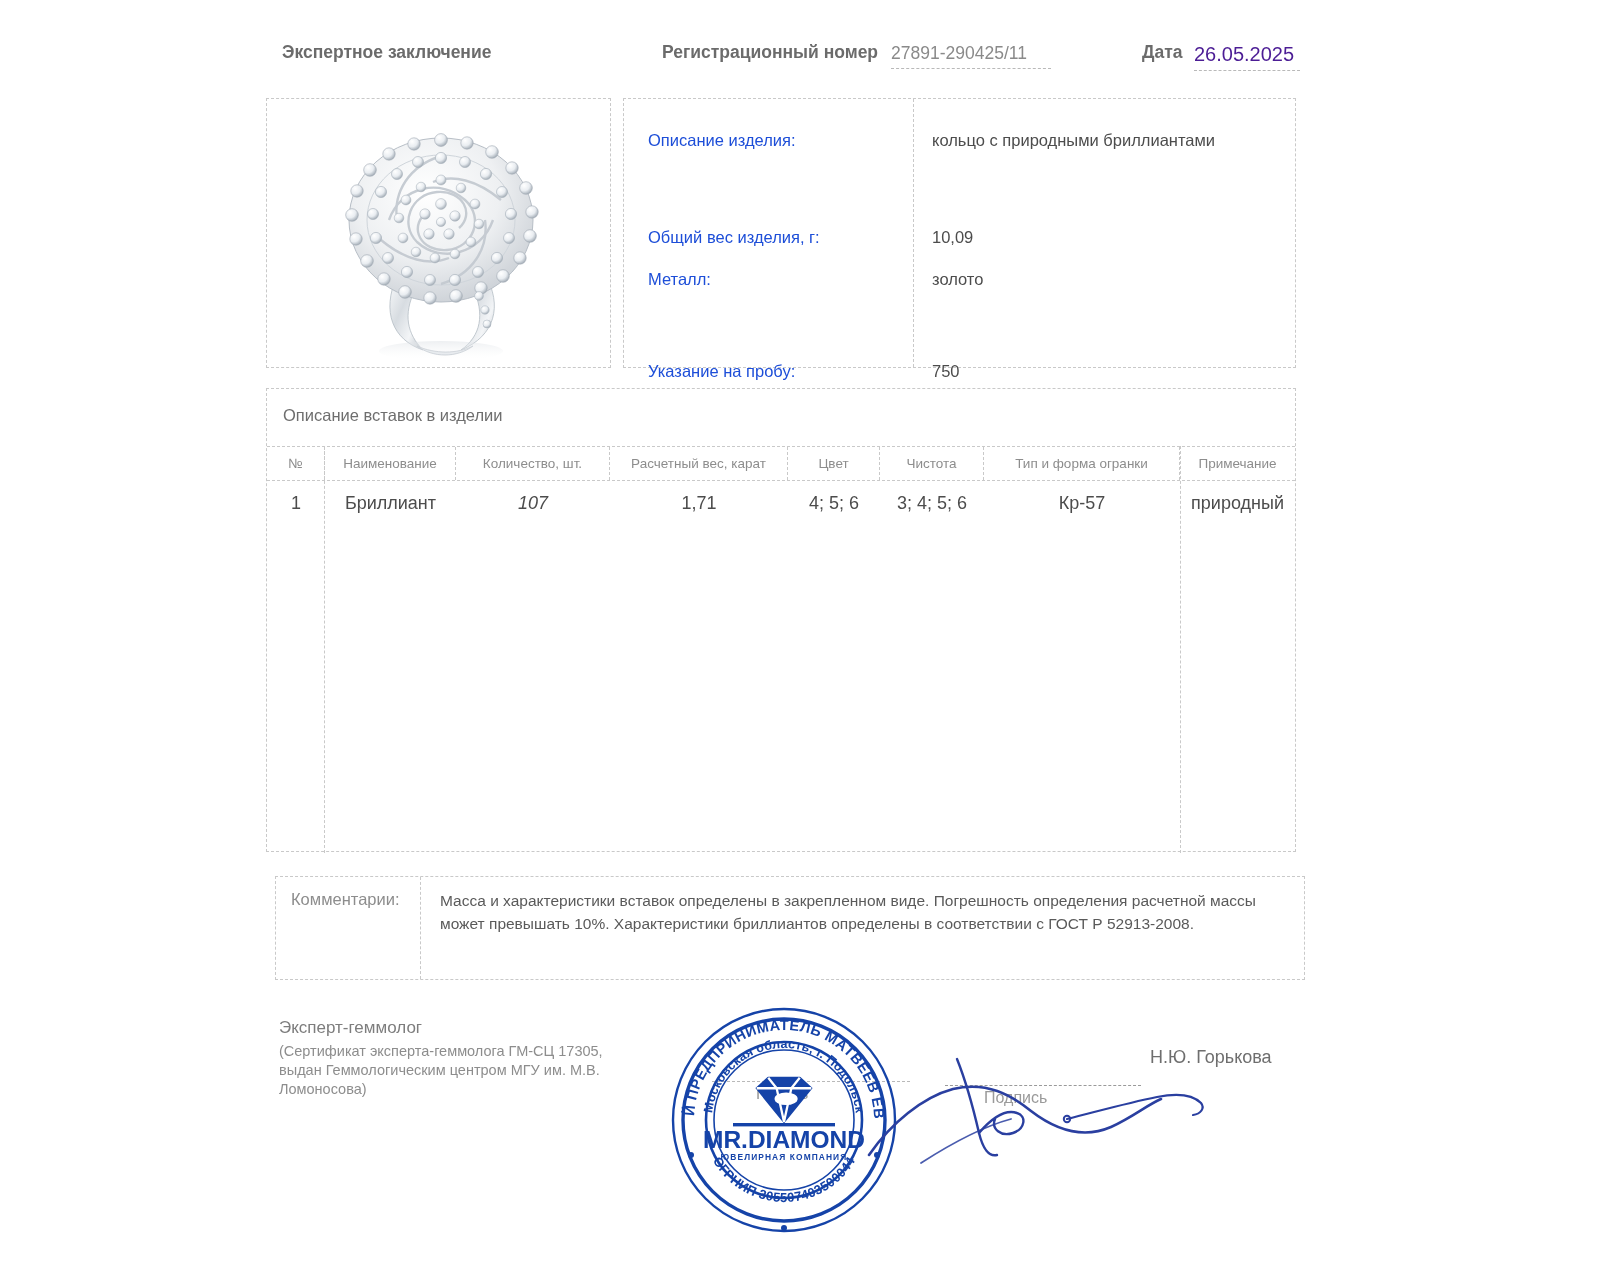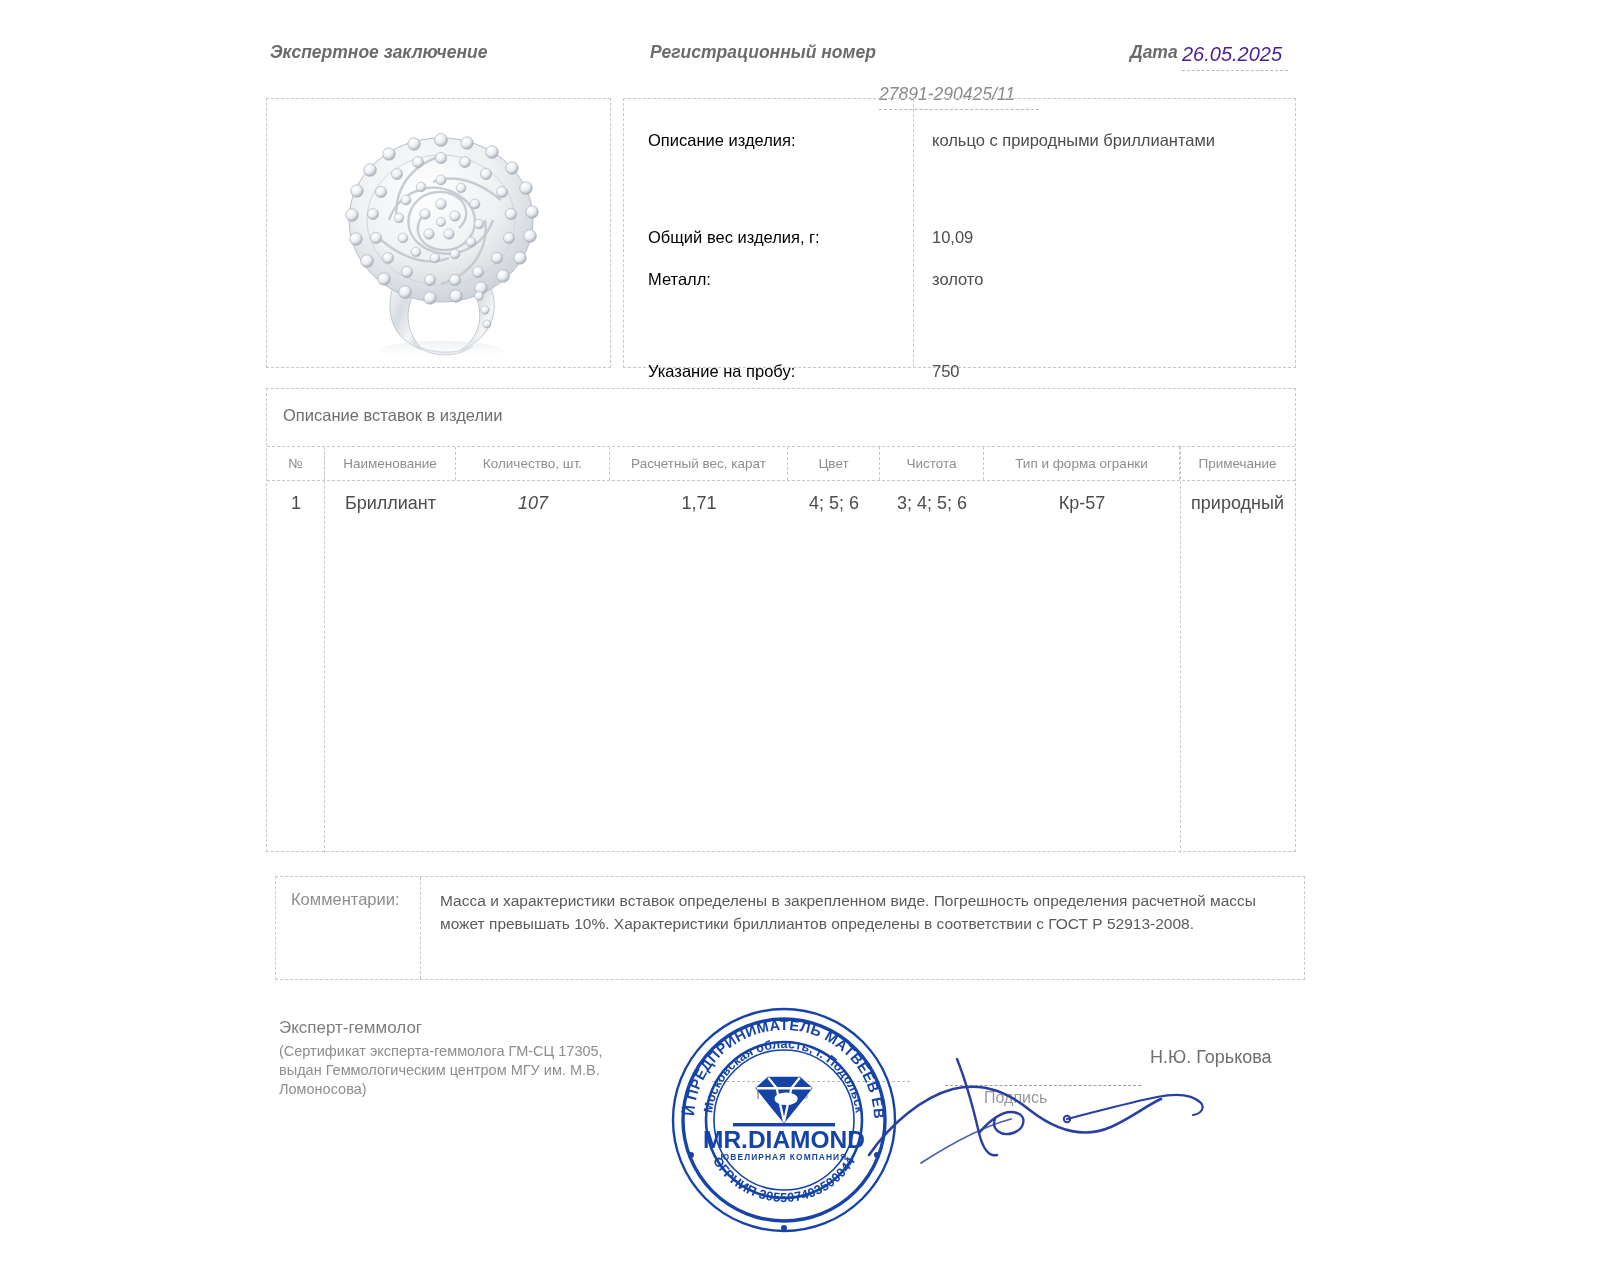--- a/index.html
+++ b/index.html
@@ -20,25 +20,24 @@
     position: absolute;
     left: 266px;
     top: 0;
     width: 1030px;
     height: 1280px;
   }
 
   
   .header {
     position: absolute;
-    left: 4px;
+    left: 16px;
     top: 42px;
     width: 1030px;
     height: 30px;
-    font-style: italic;
   }
   .hdr-title {
     position: absolute;
     left: 0;
     top: 0;
     font-size: 17.5px;
     font-weight: bold;
     color: #6b6b6b;
     white-space: nowrap;
   }
@@ -55,21 +54,20 @@
   .hdr-reg-value {
     position: absolute;
     left: 609px;
     top: 1px;
     width: 160px;
     font-size: 17.5px;
     color: #8a8a8a;
     white-space: nowrap;
     border-bottom: 1px dashed #b9b9b9;
     padding-bottom: 4px;
-    margin-top: 41px;
   }
   .hdr-date-label {
     position: absolute;
     left: 860px;
     top: 0;
     font-size: 17.5px;
     font-weight: bold;
     color: #6b6b6b;
     white-space: nowrap;
   }
@@ -128,21 +126,21 @@
     position: absolute;
     left: 0;
     width: 100%;
     height: 26px;
   }
   .info-label {
     position: absolute;
     left: 24px;
     top: 0;
     font-size: 16.5px;
-    color: #000000;
+    color: #1d4ed8;
     white-space: nowrap;
   }
   .info-value {
     position: absolute;
     left: 308px;
     top: 0;
     font-size: 16.5px;
     color: #4c4c4c;
     white-space: nowrap;
   }

